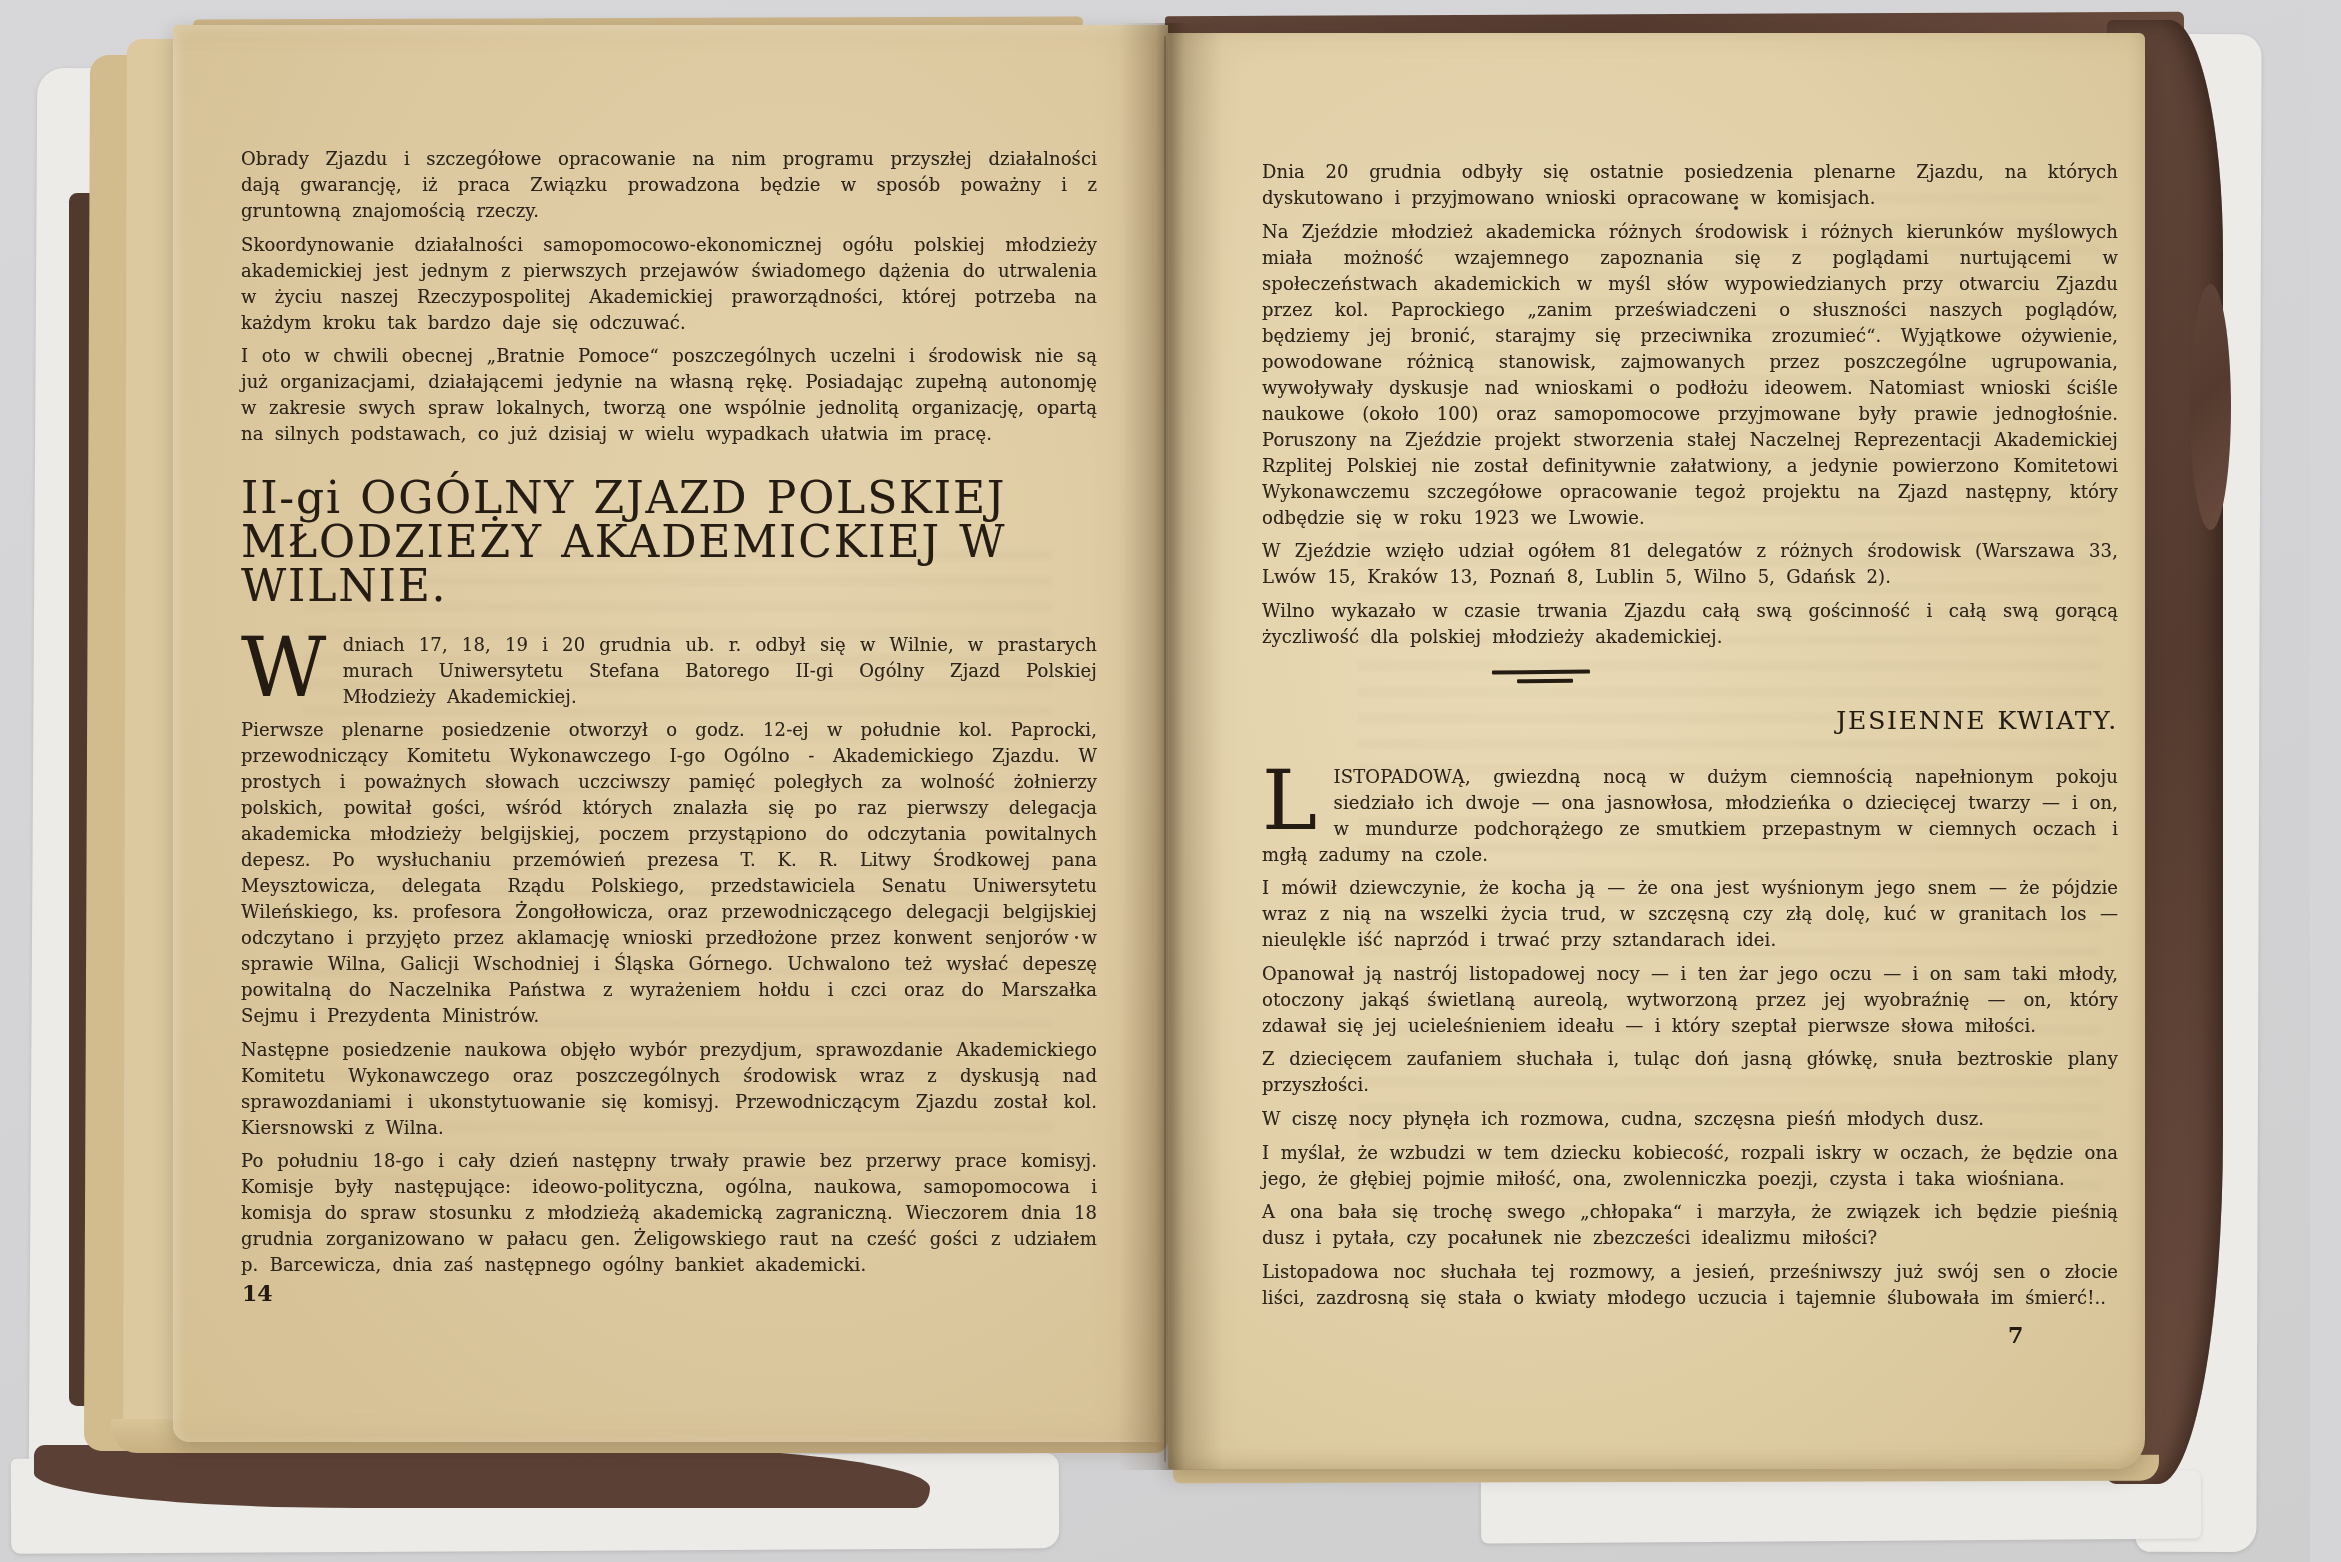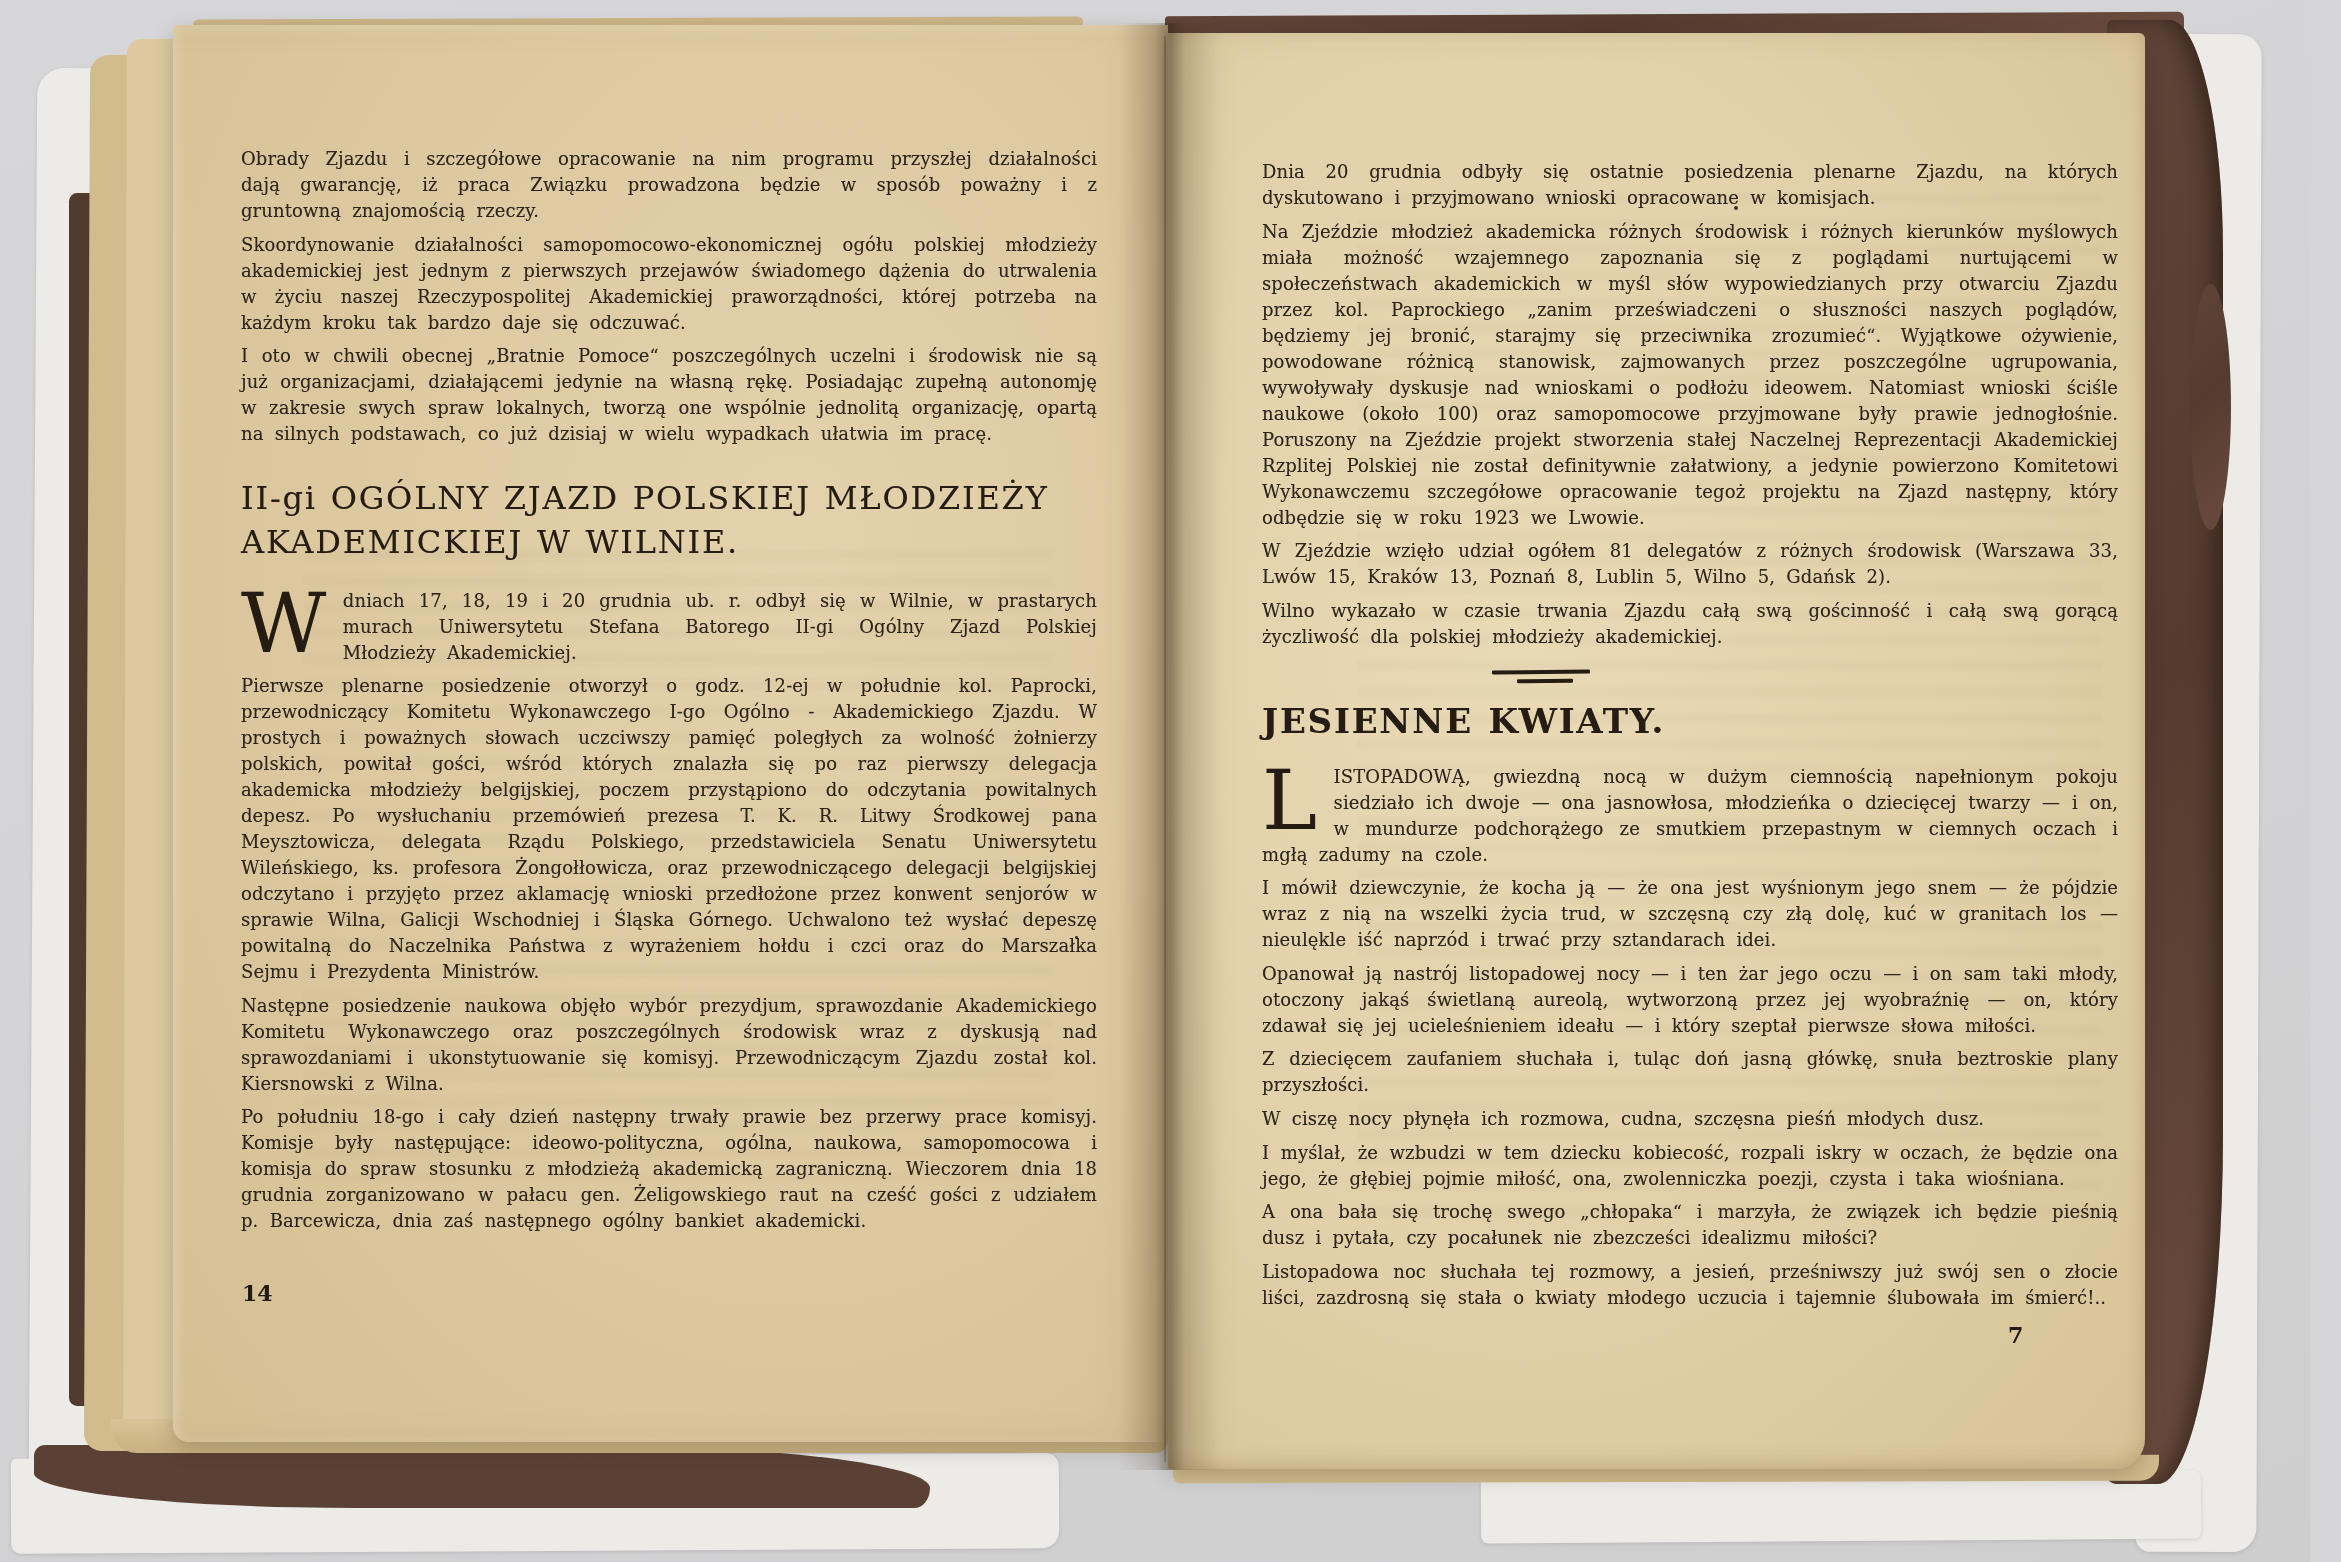--- a/index.html
+++ b/index.html
@@ -45,24 +45,24 @@
   .ghost-l{left:304px;top:550px;width:749px;height:632px;}
   .ghost-r{left:1358px;top:193px;width:744px;height:1030px;}
   .speck{position:absolute;background:#3c3025;border-radius:50%;z-index:6;}
 
   
   .col{position:absolute;z-index:6;color:#2d251c;font-size:18px;line-height:26px;text-align:justify;
     word-spacing:.30em;letter-spacing:0.1px;text-shadow:0 0 0.6px rgba(45,37,28,.35);}
   .col-left{left:241px;top:146px;width:856px;}
   .col-right{left:1262px;top:159px;width:856px;}
   .col p{margin:0 0 7.6px 0;}
-  .lead-heading{font-size:32px;line-height:44px;letter-spacing:1.8px;font-weight:normal;color:#251d14;
+  .lead-heading{font-size:44px;line-height:44px;letter-spacing:1.8px;font-weight:normal;color:#251d14;
     margin:29px 0 23.4px 0;text-align:left;word-spacing:.06em;}
-  .story-heading{font-size:34px;line-height:42px;letter-spacing:1.8px;font-weight:bold;color:#251d14;
-    margin:16.4px 0 22px 0;text-align:left;word-spacing:.06em;}
+  .story-heading{font-size:25px;line-height:42px;letter-spacing:1.8px;font-weight:normal;color:#251d14;
+    margin:16.4px 0 22px 0;text-align:right;word-spacing:.06em;}
   .dropcap{float:left;font-size:83px;line-height:61px;padding:5.9px 16.4px 1.2px 0;color:#241c13;}
   .page-number{position:absolute;z-index:6;font-size:22px;font-weight:bold;color:#241c13;text-shadow:0 0 0.6px rgba(45,37,28,.35);}
   .pn-left{left:242px;top:1280px;}
   .pn-right{left:2008px;top:1322px;}
 
   .divider{margin:20px 0 0 230px;width:98px;transform:rotate(-.5deg);}
   .divider .bar1{height:4.1px;background:#241c13;border-radius:1.2px;}
   .divider .bar2{height:4.1px;background:#241c13;border-radius:1.2px;width:56px;margin:5.3px 0 0 24.6px;}
 </style>
 </head>

